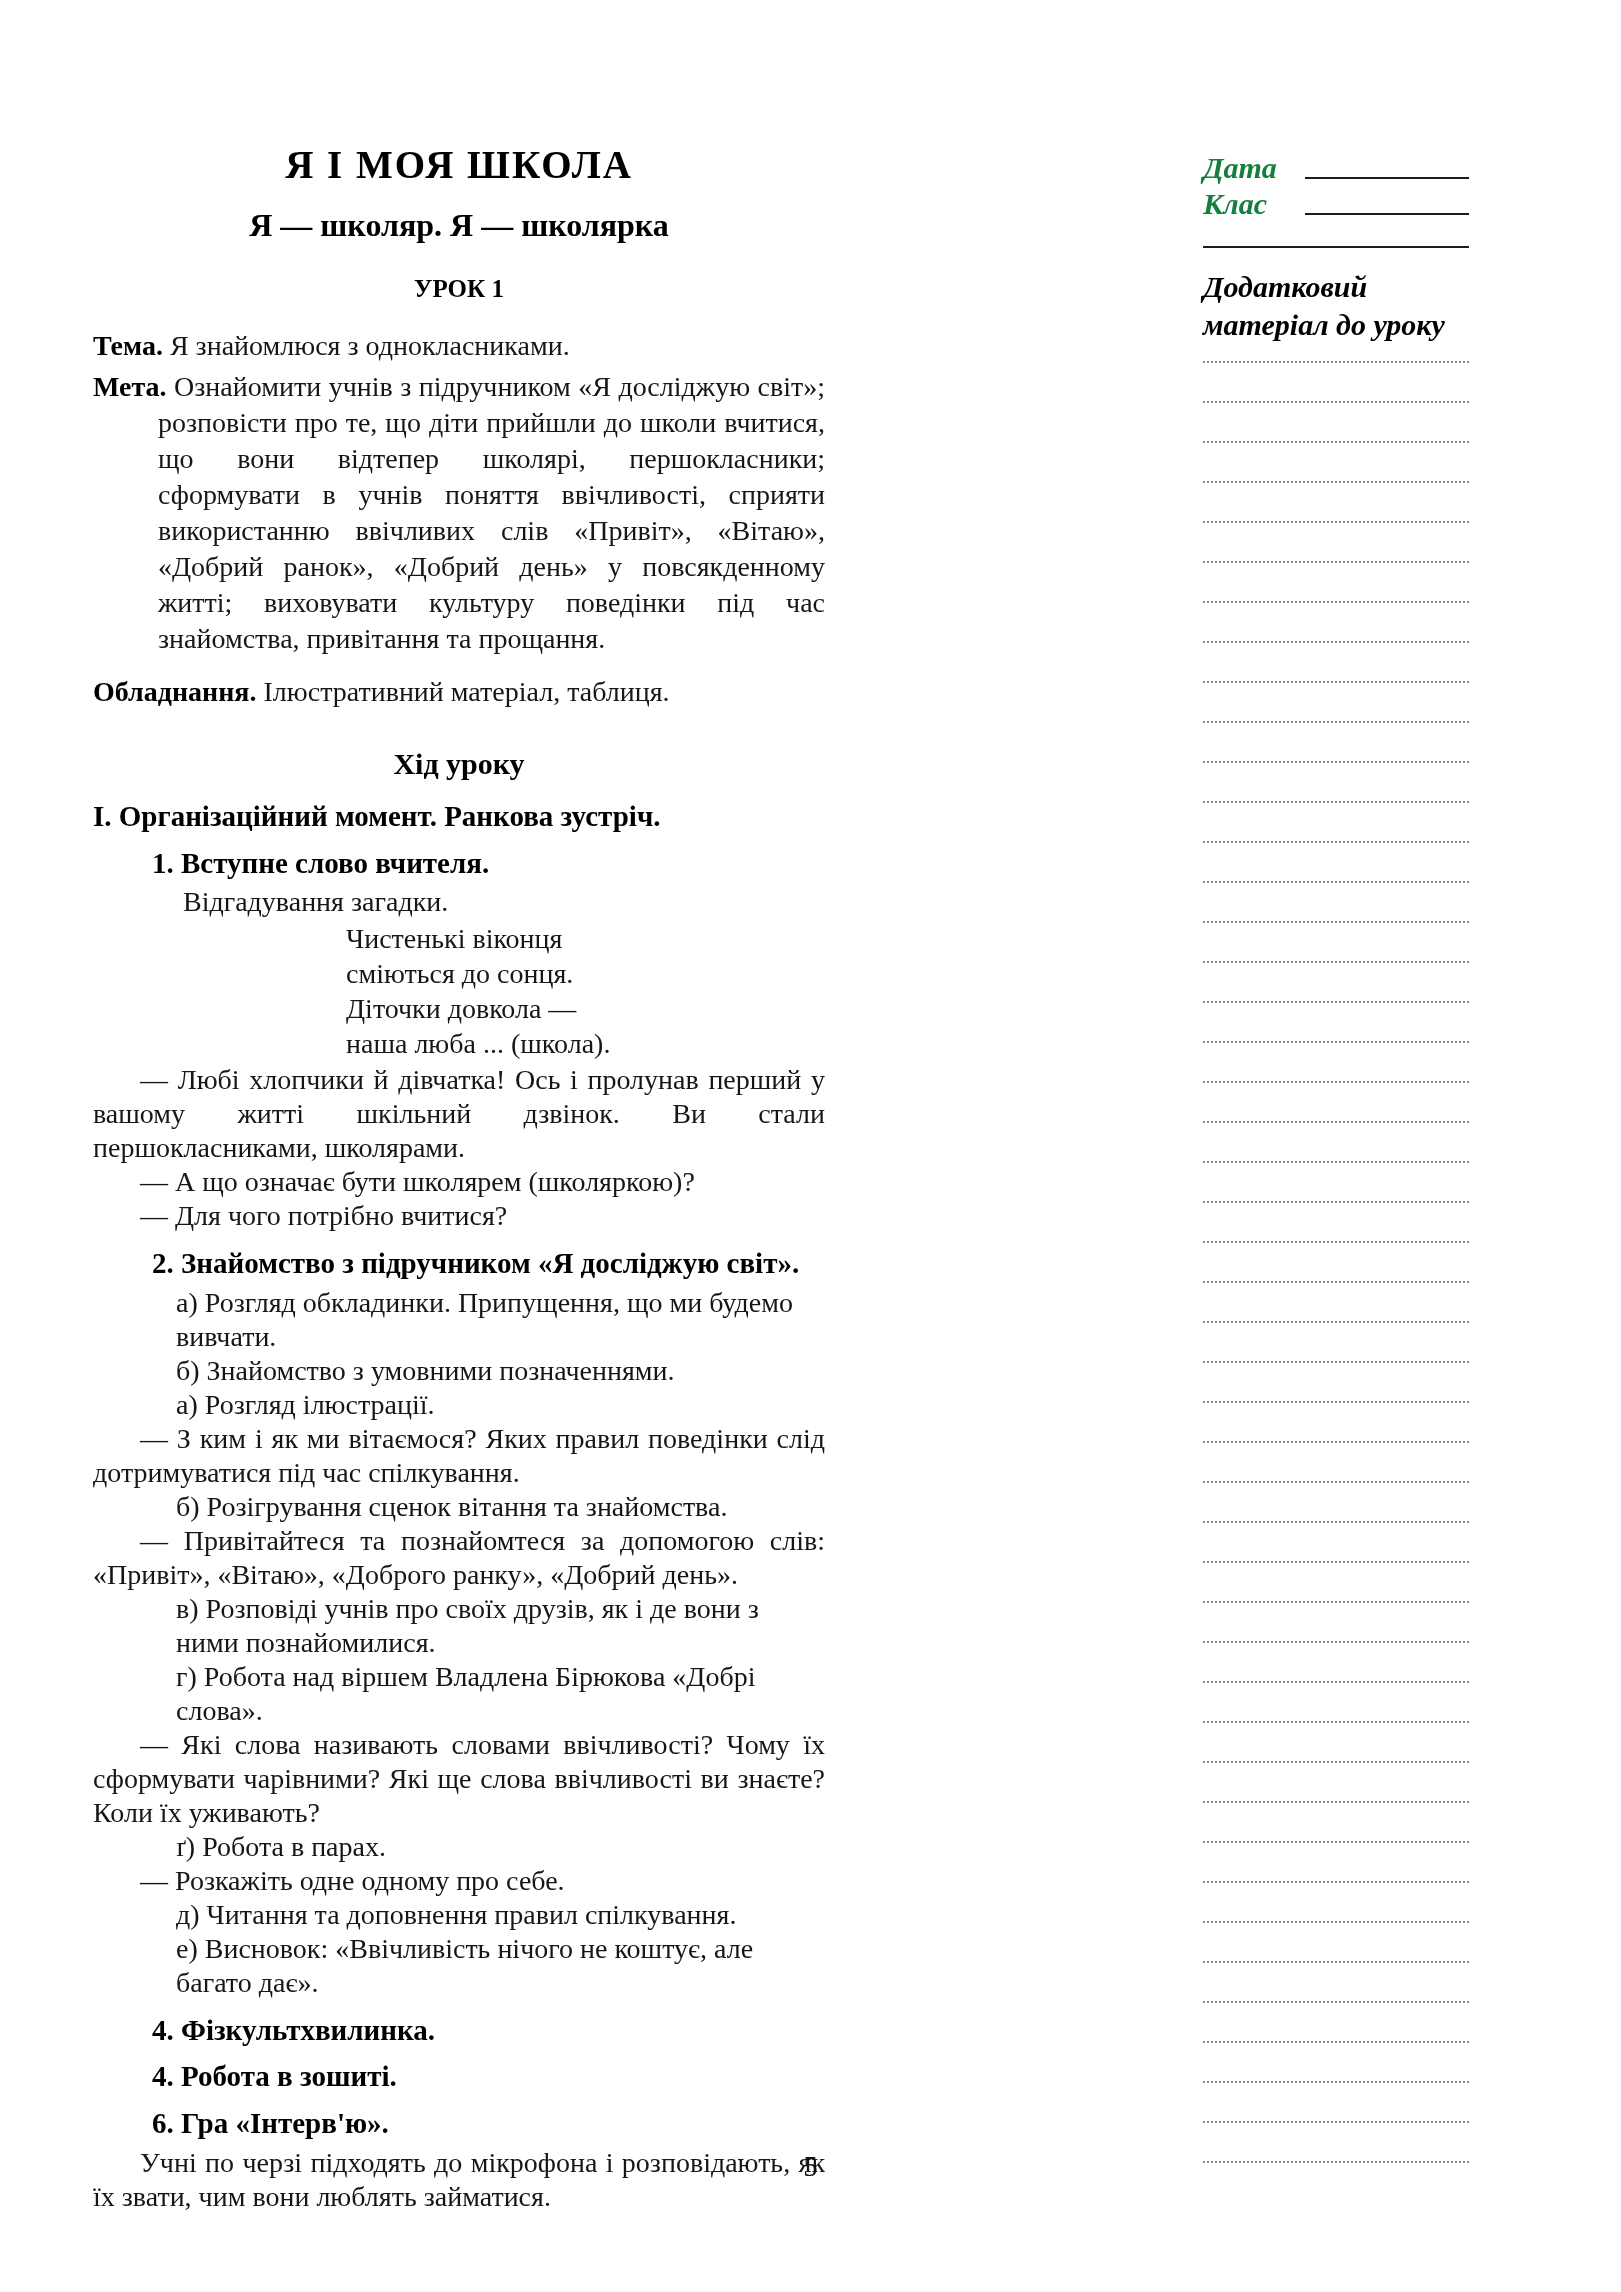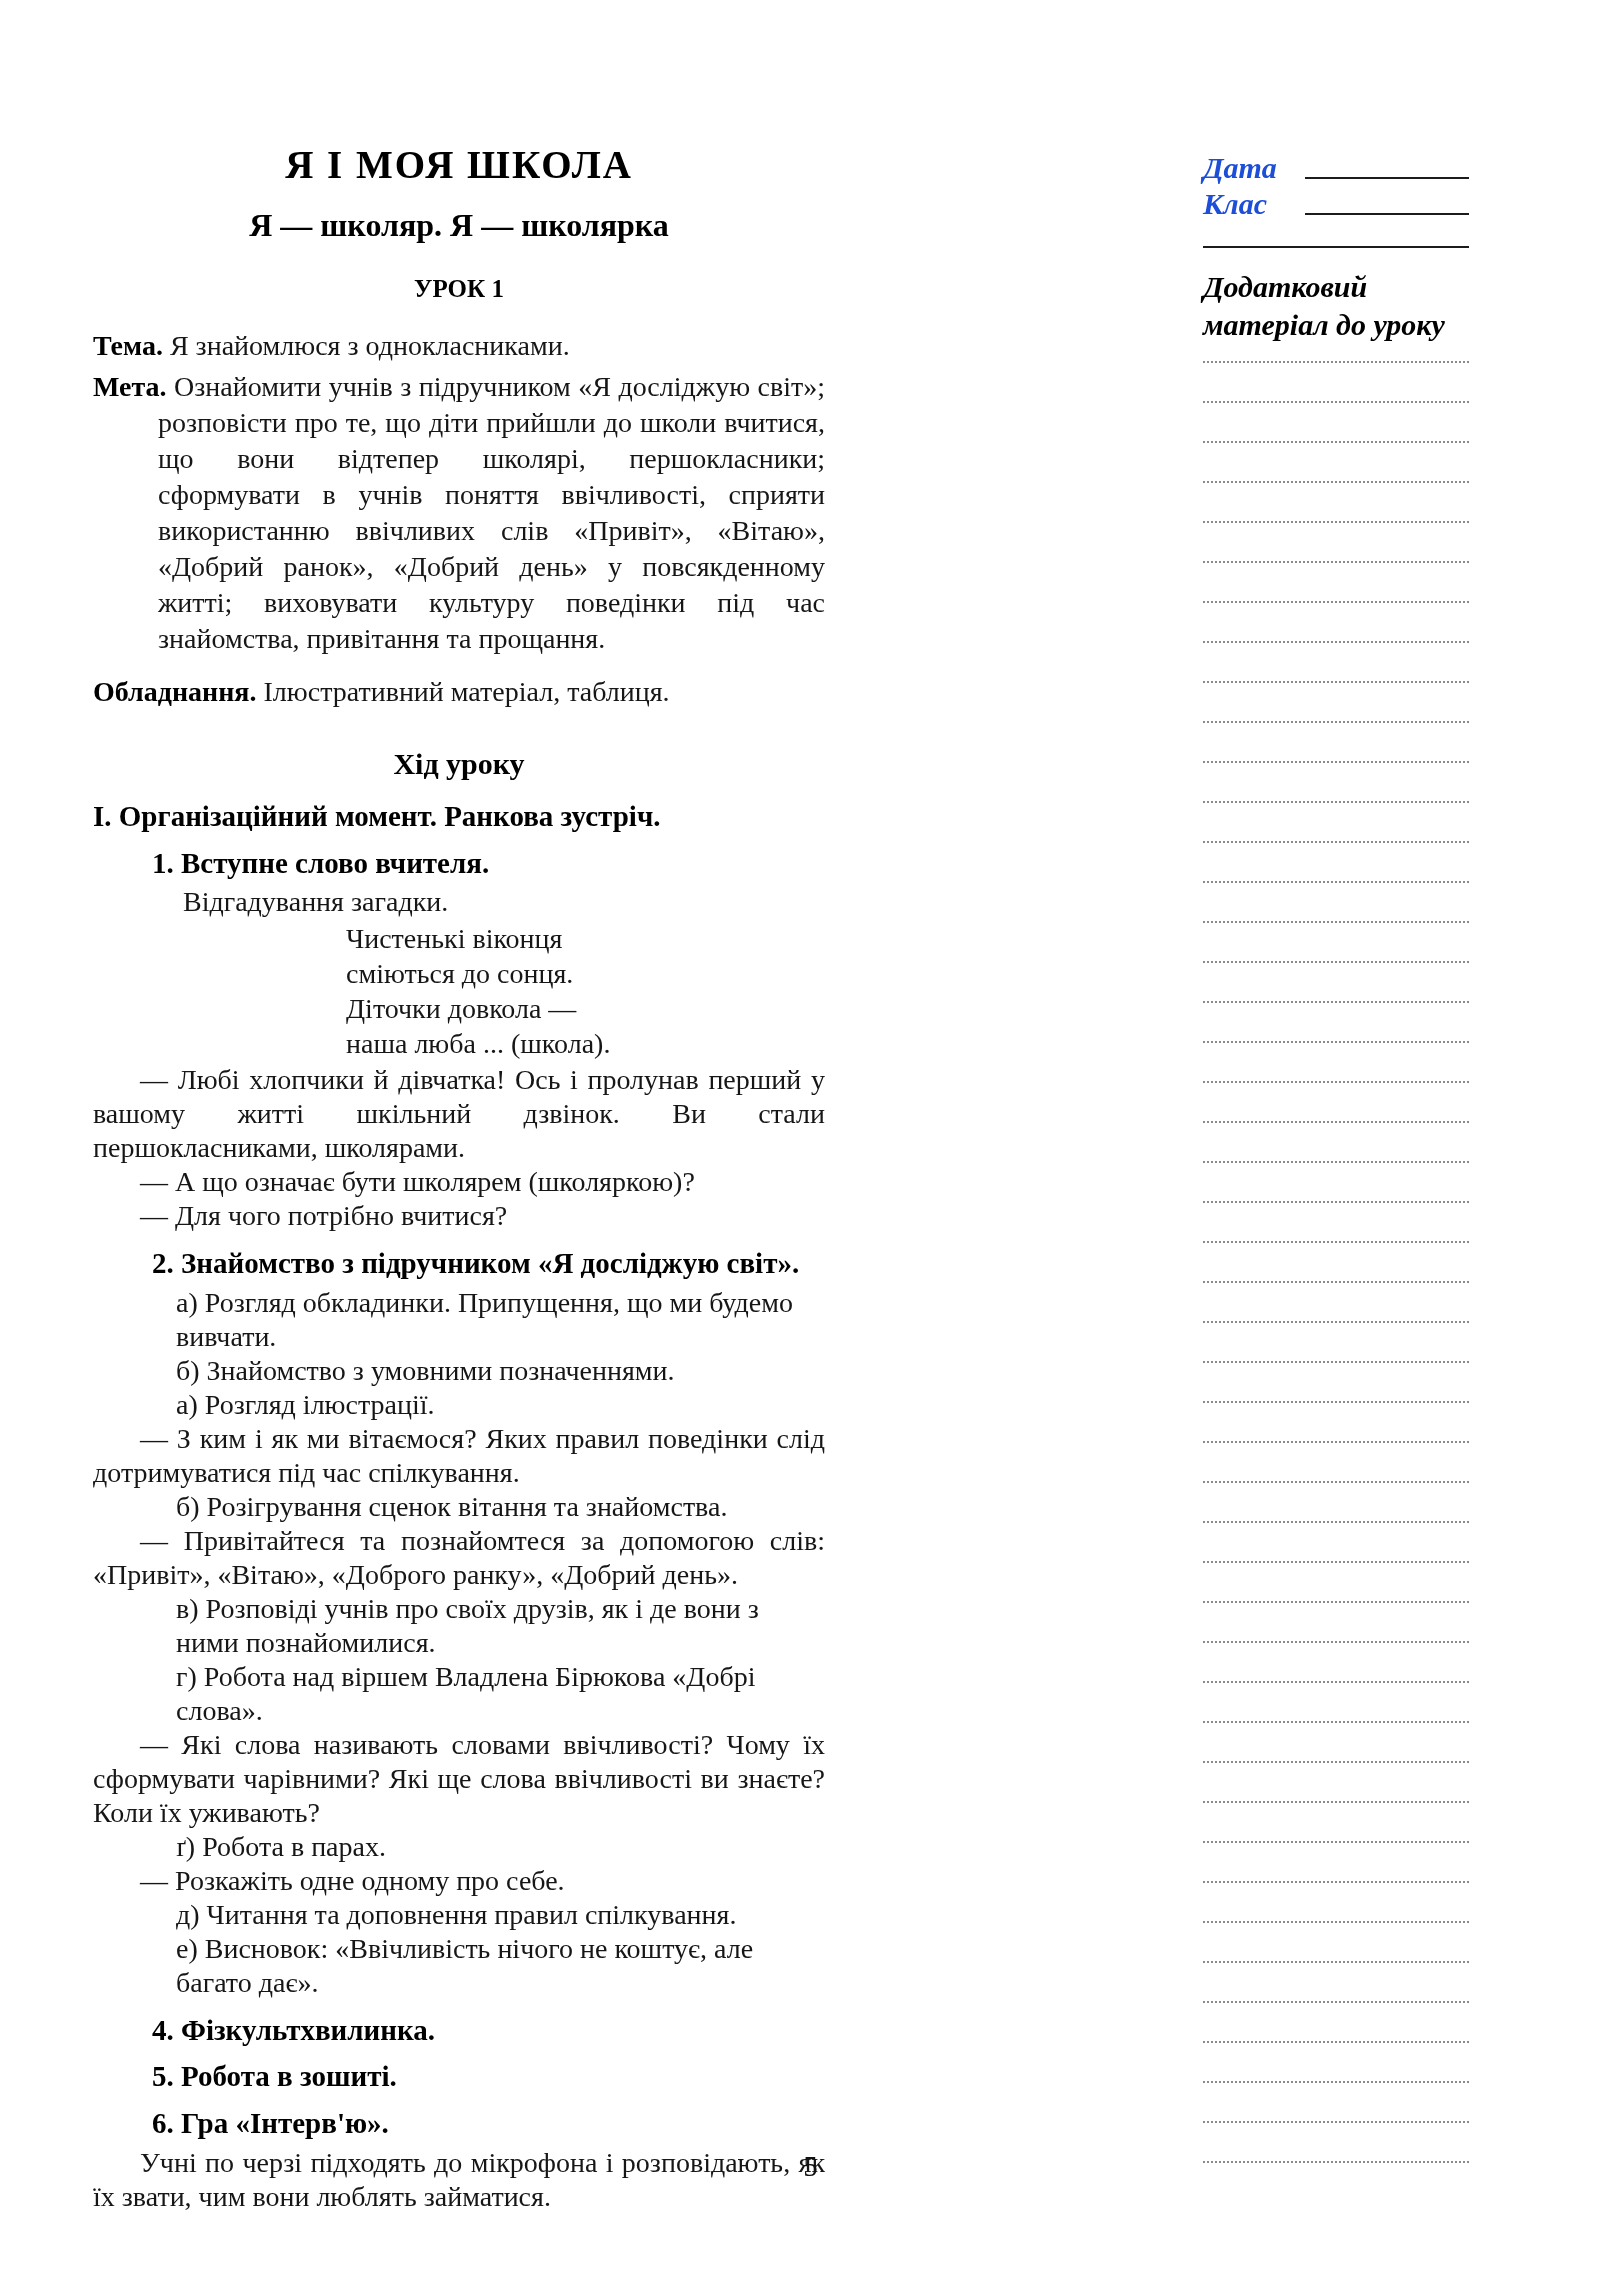--- a/index.html
+++ b/index.html
@@ -33,21 +33,21 @@
   .verse   { padding-left:253px; font-size:28px; line-height:35px; margin:2px 0; }
   .verse-line { white-space:nowrap; }
   .para    { font-size:28px; line-height:34px; text-align:justify; text-indent:47px; margin:0; }
   .item    { font-size:28px; line-height:34px; padding-left:83px; margin:0; }
 
   .page-number { position:absolute; top:2150px; left:0; width:100%; text-align:center; font-size:29px; color:#111; }
 
   
   .sidebar { position:absolute; left:1203px; top:147px; width:266px; }
   .fill-row { display:flex; align-items:flex-end; height:36px; }
-  .fill-row .lbl { font-style:italic; font-weight:bold; font-size:30px; line-height:1; width:102px; color:#1d4ed8; }
+  .fill-row .lbl { font-style:italic; font-weight:bold; font-size:30px; line-height:1; width:102px; color:#15803d; }
   .fill-row .write-line { flex:1; border-bottom:2.9px solid #1c1c1c; margin-bottom:3.9px; }
   .sep-line { border-bottom:2.9px solid #1c1c1c; margin-top:26.5px; }
   .extra-heading { font-style:italic; font-weight:bold; font-size:30px; line-height:38px; margin-top:20.6px; color:#000; }
   .notes { margin-top:0; }
   .note-line { height:38px; border-bottom:2px dotted #8a8a8a; }
   .note-line:first-child { height:16.7px; }
 </style>
 </head>
 <body>
 
@@ -99,21 +99,21 @@
         <div class="item">б) Розігрування сценок вітання та знайомства.</div>
         <div class="para">— Привітайтеся та познайомтеся за допомогою слів: «Привіт», «Вітаю», «Доброго ранку», «Добрий день».</div>
         <div class="item">в) Розповіді учнів про своїх друзів, як і де вони з ними познайомилися.</div>
         <div class="item">г) Робота над віршем Владлена Бірюкова «Добрі слова».</div>
         <div class="para">— Які слова називають словами ввічливості? Чому їх сформувати чарівними? Які ще слова ввічливості ви знаєте? Коли їх уживають?</div>
         <div class="item">ґ) Робота в парах.</div>
         <div class="para">— Розкажіть одне одному про себе.</div>
         <div class="item">д) Читання та доповнення правил спілкування.</div>
         <div class="item">е) Висновок: «Ввічливість нічого не коштує, але багато дає».</div>
         <div class="h-num">4. Фізкультхвилинка.</div>
-        <div class="h-num">5. Робота в зошиті.</div>
+        <div class="h-num">4. Робота в зошиті.</div>
         <div class="h-num">6. Гра «Інтерв'ю».</div>
         <div class="para">Учні по черзі підходять до мікрофона і розповідають, як їх звати, чим вони люблять займатися.</div>
       </div>
   </div>
 
   <div class="sidebar">
     <div class="fill-row">
       <span class="lbl">Дата</span>
       <span class="write-line"></span>
     </div>

